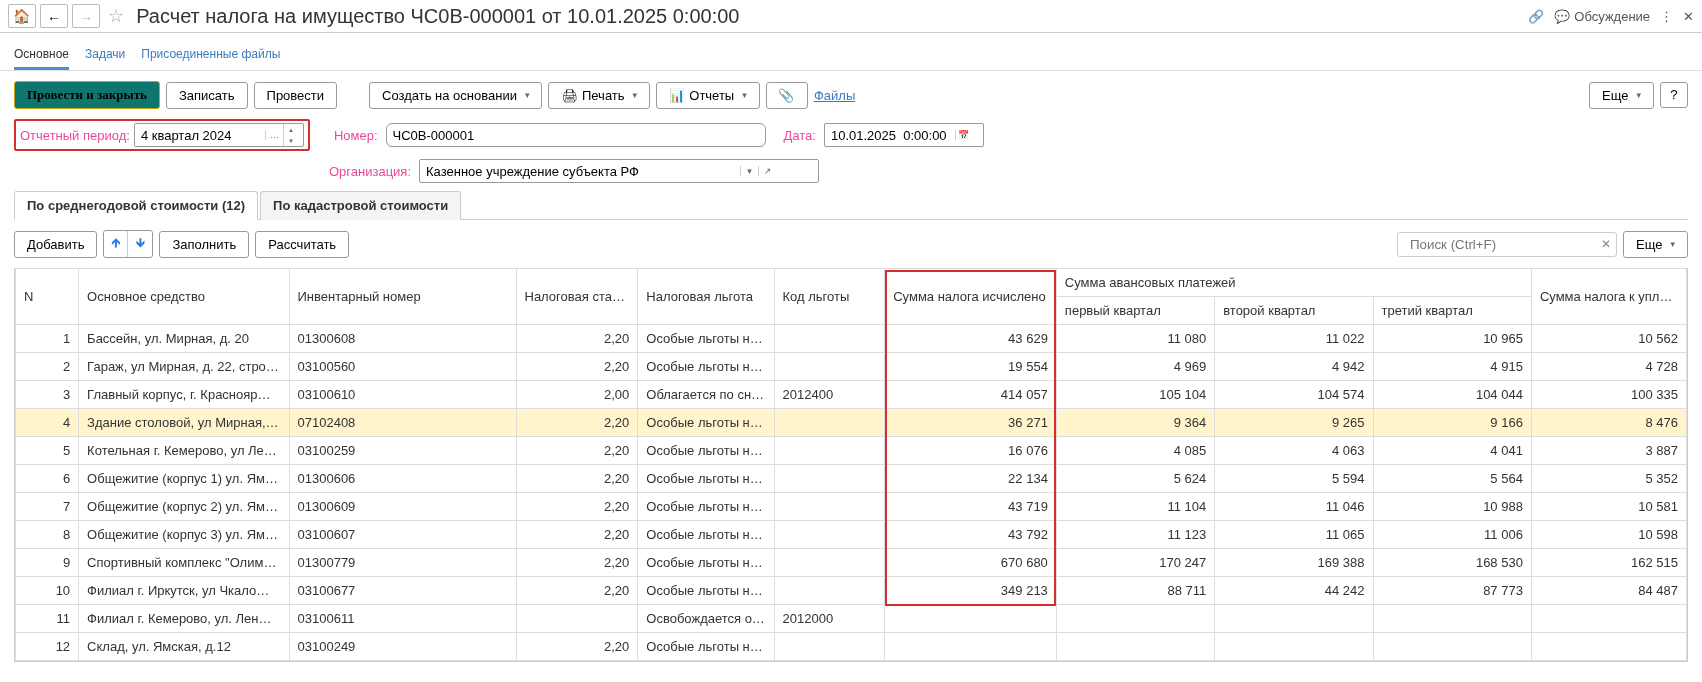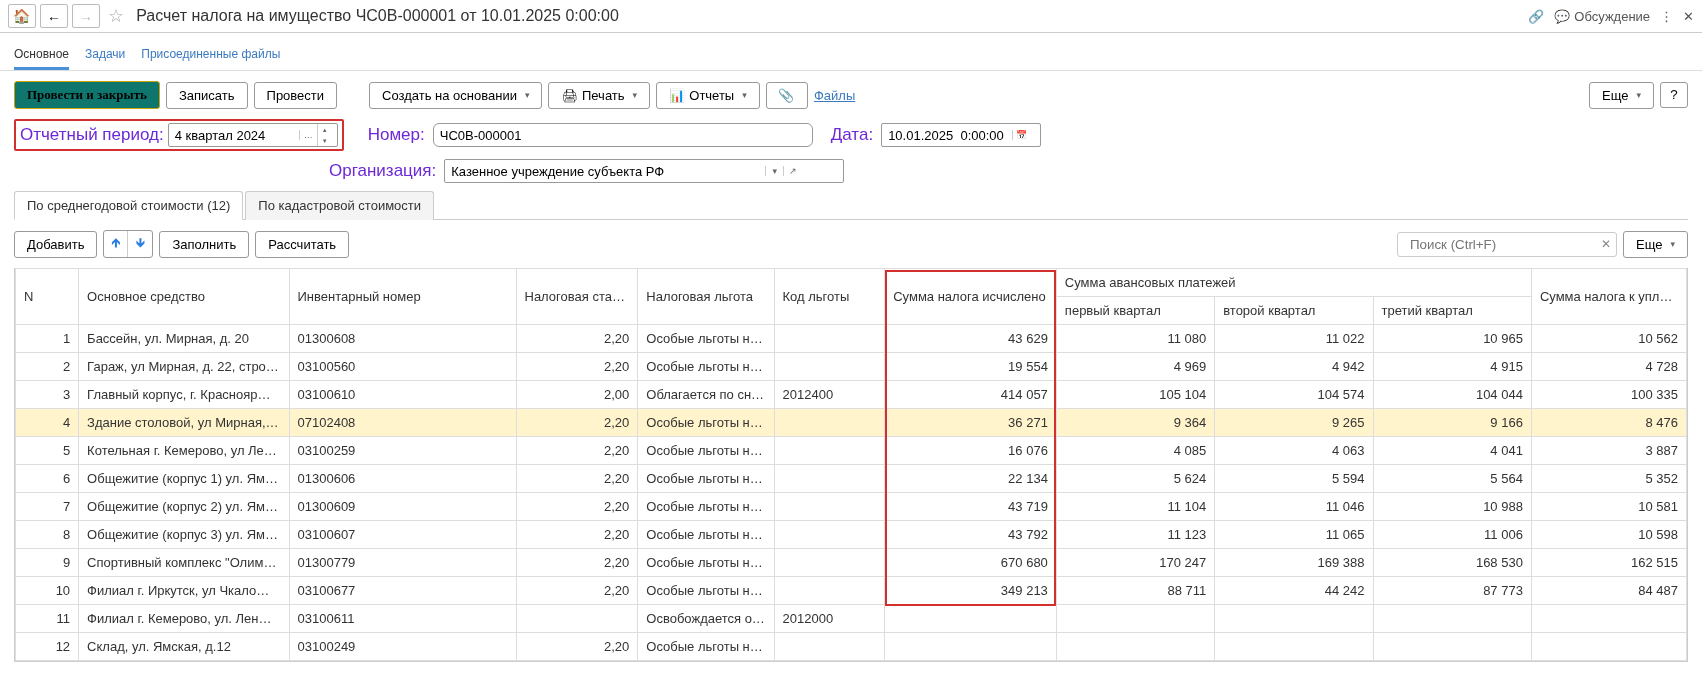--- a/index.html
+++ b/index.html
@@ -1,51 +1,51 @@
 <!DOCTYPE html>
 <html><head>
 <meta charset="utf-8">
 <style>
 * { box-sizing: border-box; margin: 0; padding: 0; }
 body { font-family: Arial, sans-serif; font-size: 13px; color: #333; background: #fff; }
 
 .toolbar-header { display: flex; align-items: center; padding: 4px 8px; border-bottom: 1px solid #ccc; gap: 4px; }
 .icon-btn { width: 28px; height: 24px; border: 1px solid #bbb; background: #fff; display: inline-flex; align-items: center; justify-content: center; cursor: pointer; border-radius: 2px; font-size: 14px; }
 .star-icon { font-size: 18px; color: #aaa; padding: 0 4px; }
-.title { font-size: 16px; font-weight: normal; flex: 1; margin-left: 4px; }
+.title { font-size: 20px; font-weight: normal; flex: 1; margin-left: 4px; }
 .right-tools { display: flex; align-items: center; gap: 10px; color: #555; }
 .right-link { color: #555; cursor: pointer; }
 
 .tabs-main { display: flex; padding: 8px 14px 0; gap: 16px; border-bottom: 1px solid #ddd; }
 .tab-main { padding: 6px 0; cursor: pointer; font-size: 12px; }
 .tab-main.active { border-bottom: 3px solid #4a90d9; }
 .tab-link { color: #3a7ac0; cursor: pointer; }
 
 .toolbar-secondary { display: flex; align-items: center; padding: 10px 14px; gap: 6px; }
 .btn { padding: 5px 12px; border: 1px solid #999; background: #fff; border-radius: 3px; cursor: pointer; font-size: 13px; display: inline-flex; align-items: center; gap: 4px; }
 .btn-yellow { background: #0f766e; border-color: #c9a50a; font-weight: bold; font-family: Liberation Serif, serif; }
 .btn-drop::after { content: "▾"; font-size: 9px; margin-left: 4px; color: #666; }
 .link { color: #3a7ac0; text-decoration: underline; cursor: pointer; }
 .spacer { flex: 1; }
 .help-btn { width: 28px; height: 26px; border: 1px solid #999; background: #fff; border-radius: 3px; text-align: center; line-height: 24px; cursor: pointer; }
 
 .form-area { padding: 0 14px; }
 .form-row { display: flex; align-items: center; gap: 8px; margin-bottom: 8px; }
-.label { font-size: 17px; color: #6d28d9; }
+.label { font-size: 13px; color: #ec4899; }
 .highlight-box { border: 2px solid #d32f2f; padding: 2px 4px; border-radius: 2px; display: inline-flex; align-items: center; gap: 4px; }
 .input-group { position: relative; display: inline-flex; align-items: center; border: 1px solid #999; border-radius: 2px; background: #fff; height: 24px; }
 .input-group input { border: none; padding: 3px 6px; outline: none; background: transparent; font-size: 13px; }
 .input-small-btn { width: 18px; display: flex; align-items: center; justify-content: center; cursor: pointer; border-left: 1px solid #ccc; font-size: 9px; color: #666; }
 .input-small-btn:first-child { border-left: none; }
 .spinner { display: flex; flex-direction: column; border-left: 1px solid #ccc; }
 .spin-btn { height: 11px; width: 14px; display: flex; align-items: center; justify-content: center; font-size: 6px; cursor: pointer; color: #666; }
 
 .tab-wrapper { margin: 0 14px; }
 .sub-tabs { display: flex; border-bottom: 1px solid #ccc; }
-.sub-tab { padding: 6px 12px; border: 1px solid #ccc; border-bottom: none; margin-bottom: -1px; background: #f4f4f4; cursor: pointer; font-size: 13px; border-radius: 3px 3px 0 0; margin-right: 2px; }
+.sub-tab { padding: 6px 12px; border: 1px solid #ccc; border-bottom: none; margin-bottom: -1px; background: #f4f4f4; cursor: pointer; font-size: 13px; border-radius: 3px 3px 0 0; margin-right: 2px; font-weight: bold; }
 .sub-tab.active { background: #fff; border-bottom: 1px solid #fff; }
 
 .table-toolbar { display: flex; align-items: center; padding: 10px 0; gap: 6px; }
 .arrow-btns { display: flex; border: 1px solid #999; border-radius: 3px; }
 .arrow-btn { width: 24px; height: 26px; display: flex; align-items: center; justify-content: center; cursor: pointer; }
 .arrow-btn:first-child { border-right: 1px solid #ccc; }
 .search-input { border: 1px solid #ccc; border-radius: 3px; padding: 4px 20px 4px 12px; width: 220px; position: relative; }
 .search-wrap { position: relative; }
 .search-x { position: absolute; right: 6px; top: 50%; transform: translateY(-50%); color: #888; font-size: 12px; cursor: pointer; }
 

